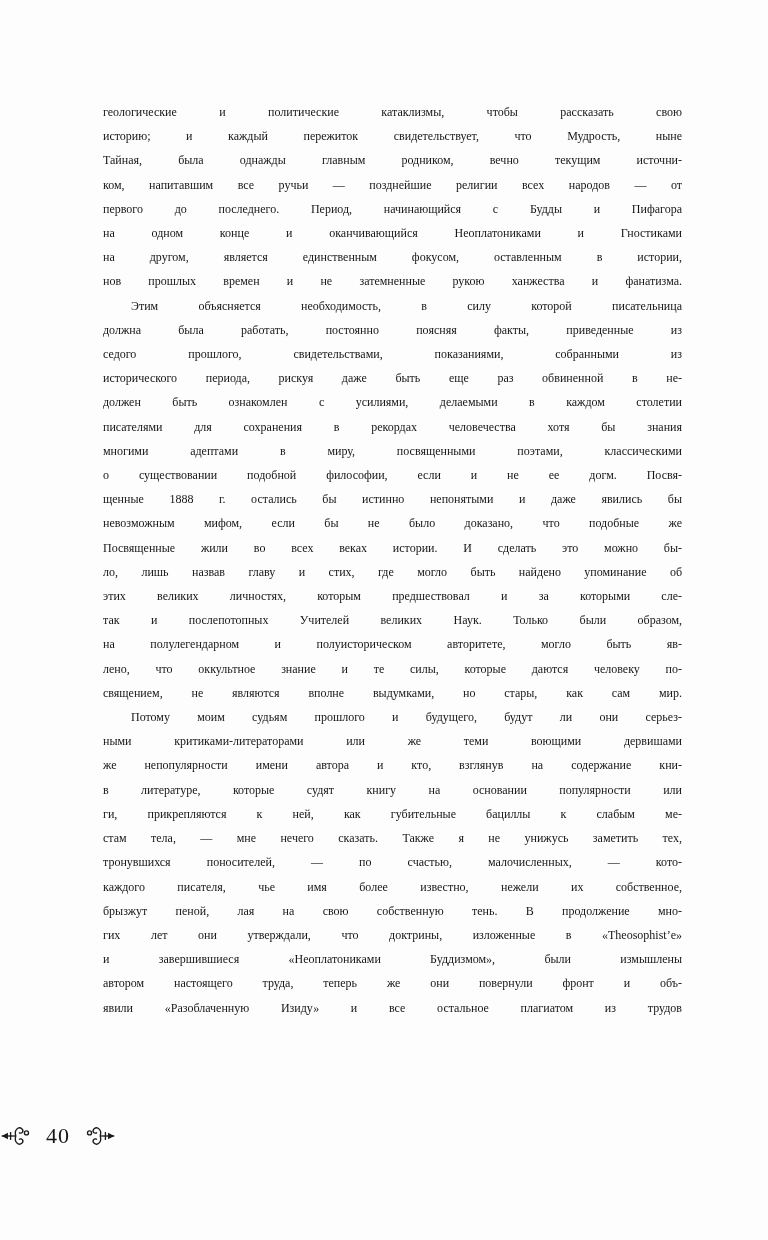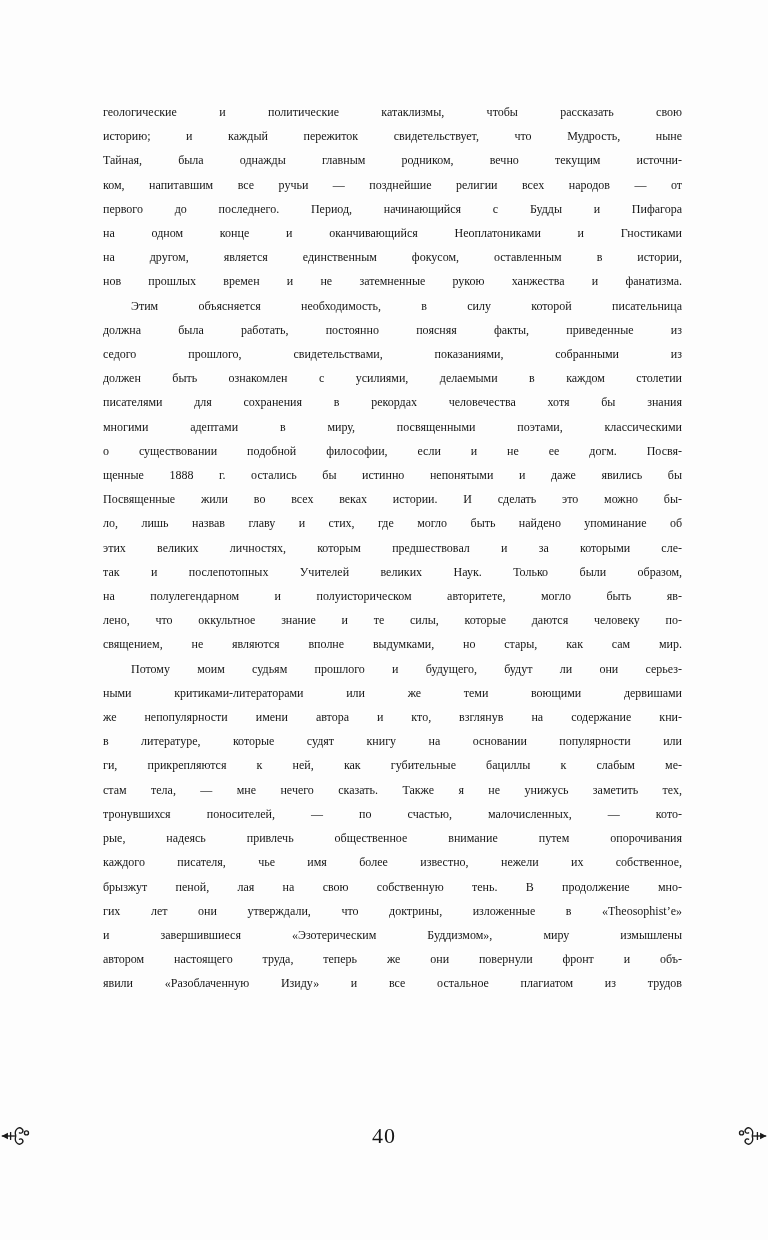--- a/index.html
+++ b/index.html
@@ -37,21 +37,21 @@
   .line.indent {
     text-indent: 28px;
   }
   .footer {
     position: absolute;
     top: 1119px;
     left: 0;
     width: 768px;
     height: 34px;
     display: flex;
-    justify-content: space-between;
+    justify-content: flex-start;
     align-items: center;
     gap: 16px;
   }
   .page-number {
     font-family: "Liberation Serif", "DejaVu Serif", serif;
     font-size: 22px;
     color: #161616;
     letter-spacing: 1px;
   }
   .ornament {
@@ -78,46 +78,47 @@
         <div class="line">ком, напитавшим все ручьи — позднейшие религии всех народов — от</div>
         <div class="line">первого до последнего. Период, начинающийся с Будды и Пифагора</div>
         <div class="line">на одном конце и оканчивающийся Неоплатониками и Гностиками</div>
         <div class="line">на другом, является единственным фокусом, оставленным в истории,</div>
         <div class="line">нов прошлых времен и не затемненные рукою ханжества и фанатизма.</div>
       </div>
       <div class="paragraph">
         <div class="line indent">Этим объясняется необходимость, в силу которой писательница</div>
         <div class="line">должна была работать, постоянно поясняя факты, приведенные из</div>
         <div class="line">седого прошлого, свидетельствами, показаниями, собранными из</div>
+        <div class="line">исторического периода, рискуя даже быть еще раз обвиненной в не-</div>
         <div class="line">должен быть ознакомлен с усилиями, делаемыми в каждом столетии</div>
         <div class="line">писателями для сохранения в рекордах человечества хотя бы знания</div>
         <div class="line">многими адептами в миру, посвященными поэтами, классическими</div>
         <div class="line">о существовании подобной философии, если и не ее догм. Посвя-</div>
         <div class="line">щенные 1888 г. остались бы истинно непонятыми и даже явились бы</div>
+        <div class="line">невозможным мифом, если бы не было доказано, что подобные же</div>
         <div class="line">Посвященные жили во всех веках истории. И сделать это можно бы-</div>
         <div class="line">ло, лишь назвав главу и стих, где могло быть найдено упоминание об</div>
         <div class="line">этих великих личностях, которым предшествовал и за которыми сле-</div>
         <div class="line">так и послепотопных Учителей великих Наук. Только были образом,</div>
         <div class="line">на полулегендарном и полуисторическом авторитете, могло быть яв-</div>
         <div class="line">лено, что оккультное знание и те силы, которые даются человеку по-</div>
         <div class="line">священием, не являются вполне выдумками, но стары, как сам мир.</div>
       </div>
       <div class="paragraph">
         <div class="line indent">Потому моим судьям прошлого и будущего, будут ли они серьез-</div>
         <div class="line">ными критиками-литераторами или же теми воющими дервишами</div>
         <div class="line">же непопулярности имени автора и кто, взглянув на содержание кни-</div>
         <div class="line">в литературе, которые судят книгу на основании популярности или</div>
         <div class="line">ги, прикрепляются к ней, как губительные бациллы к слабым ме-</div>
         <div class="line">стам тела, — мне нечего сказать. Также я не унижусь заметить тех,</div>
         <div class="line">тронувшихся поносителей, — по счастью, малочисленных, — кото-</div>
-        <div class="line">рые, надеясь привлечь общественное внимание путем опорочивания</div>
         <div class="line">каждого писателя, чье имя более известно, нежели их собственное,</div>
         <div class="line">брызжут пеной, лая на свою собственную тень. В продолжение мно-</div>
         <div class="line">гих лет они утверждали, что доктрины, изложенные в «Theosophist’е»</div>
-        <div class="line">и завершившиеся «Эзотерическим Буддизмом», миру измышлены</div>
+        <div class="line">и завершившиеся «Неоплатониками Буддизмом», были измышлены</div>
         <div class="line">автором настоящего труда, теперь же они повернули фронт и объ-</div>
         <div class="line">явили «Разоблаченную Изиду» и все остальное плагиатом из трудов</div>
       </div>
     </div>
 
   <div class="footer">
     <span class="ornament">
       <svg width="30" height="26" viewBox="0 0 34 26" fill="none" stroke="#1a1a1a" stroke-width="1.5">
         <line x1="2" y1="13" x2="18" y2="13"></line>
         <path d="M2 13 L9 9.2 L9 16.8 Z" fill="#1a1a1a" stroke="none"></path>

